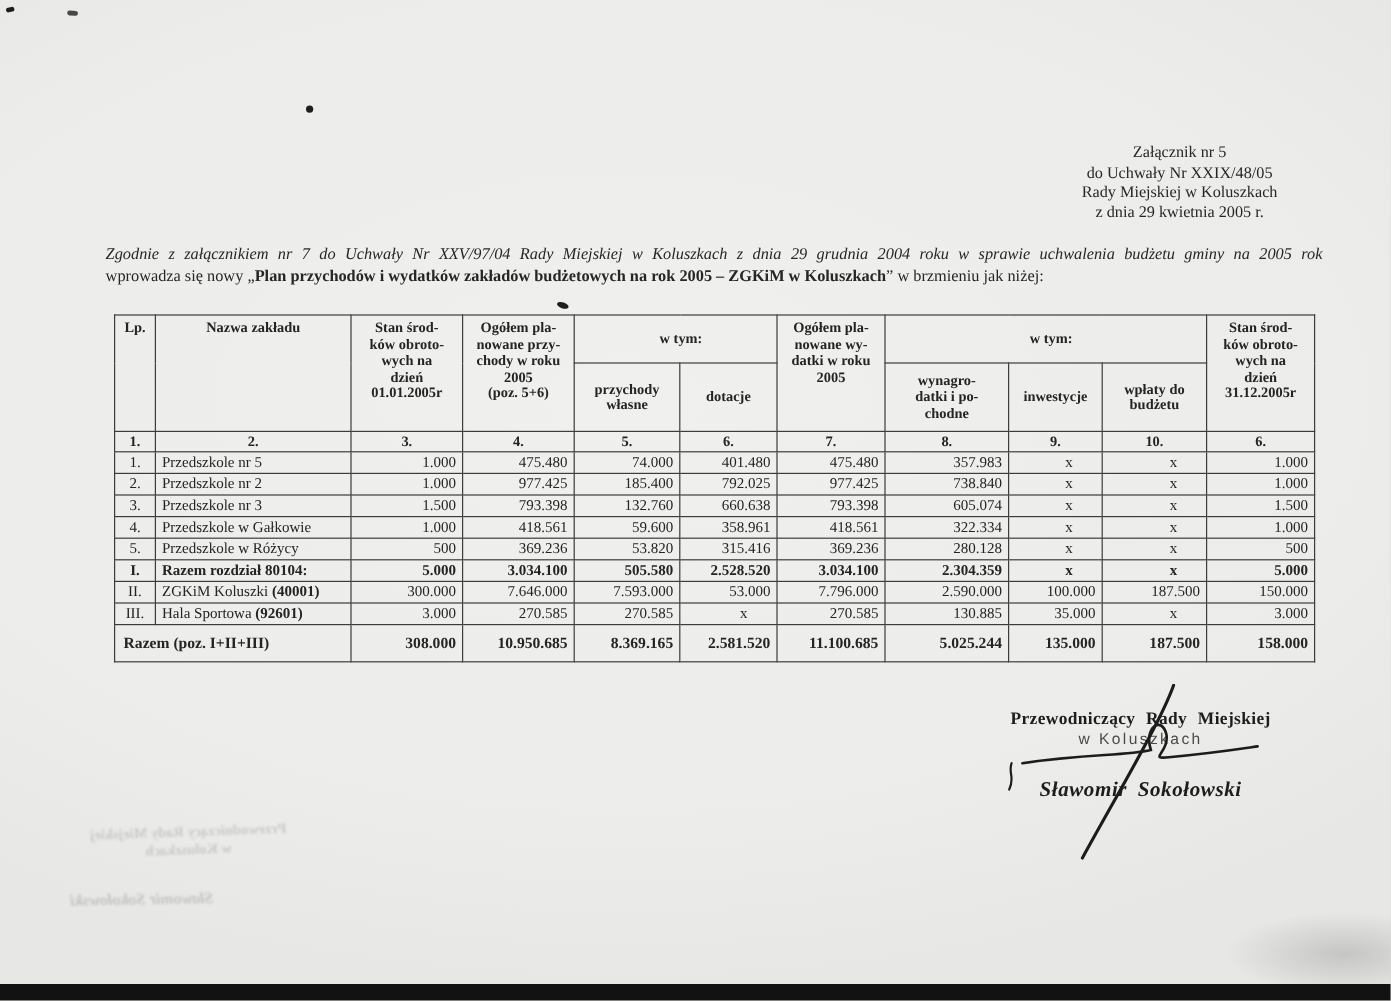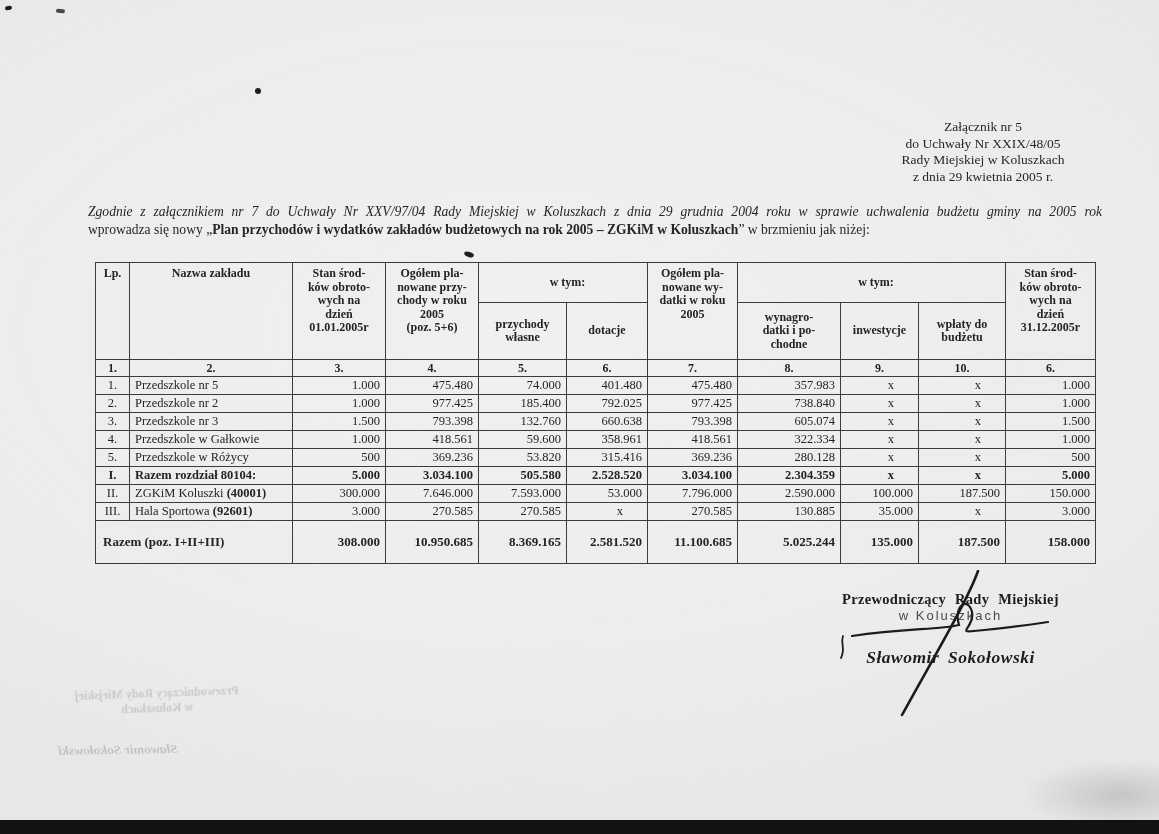--- a/index.html
+++ b/index.html
@@ -40,21 +40,21 @@
   #budget-table tr.hr2 th{vertical-align:middle;padding-top:0;}
   #budget-table tr.numrow{height:17px;}
   #budget-table tr.numrow td{text-align:center;font-weight:bold;font-size:12px;}
   #budget-table tr.datarow{height:18px;}
   #budget-table td.lp{text-align:center;}
   #budget-table td.name{text-align:left;padding-left:5px;white-space:nowrap;}
   #budget-table td.name .code{font-weight:bold;}
   #budget-table td.num{text-align:right;padding-right:5px;}
   #budget-table td.xval{padding-right:24px;}
   #budget-table tr.bold-row td{font-weight:bold;}
-  #budget-table tr.total-row{height:43px;}
+  #budget-table tr.total-row{height:31px;}
   #budget-table tr.total-row td{font-weight:bold;font-size:13px;vertical-align:middle;}
   #budget-table td.total-label{text-align:left;padding-left:7px;}
 
   
   #signature{position:absolute;left:798px;top:591px;width:305px;text-align:center;}
   #sig-title{font-weight:bold;font-size:14.5px;word-spacing:5px;letter-spacing:.3px;color:#1d1d1d;}
   #sig-subtitle{font-family:"Liberation Sans","DejaVu Sans",sans-serif;font-size:13px;
     letter-spacing:2px;color:#4a4a4a;margin-top:0px;}
   #sig-name{font-weight:bold;font-style:italic;font-size:17.5px;color:#1d1d1d;margin-top:24px;
     letter-spacing:.5px;word-spacing:4px;}

